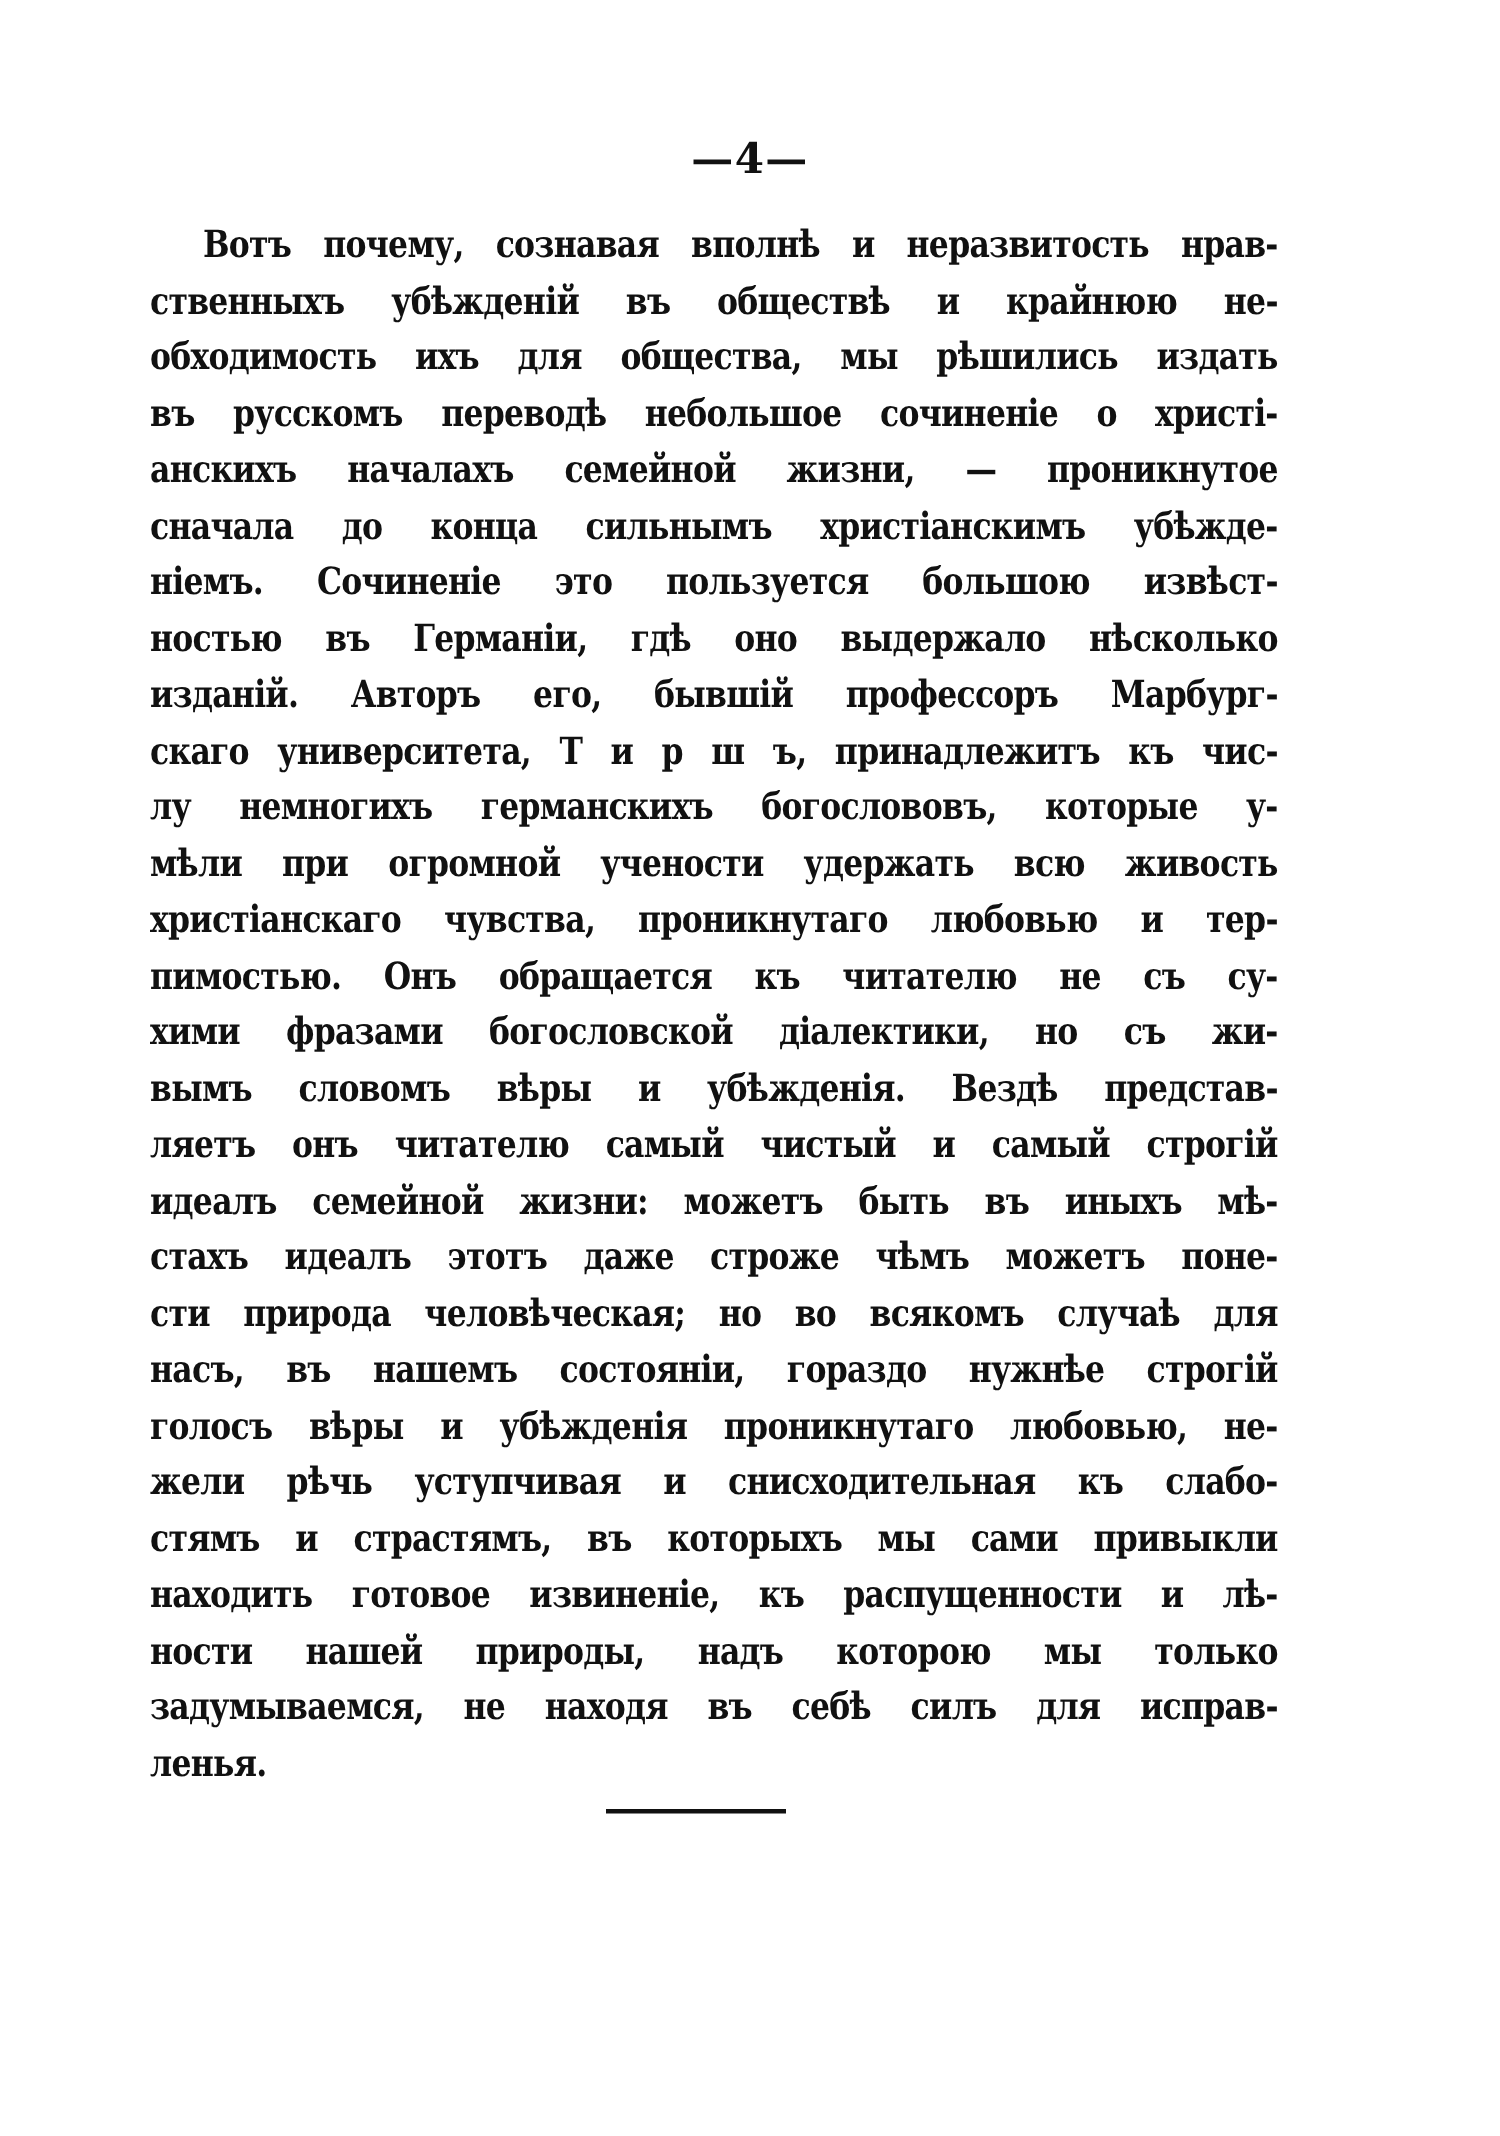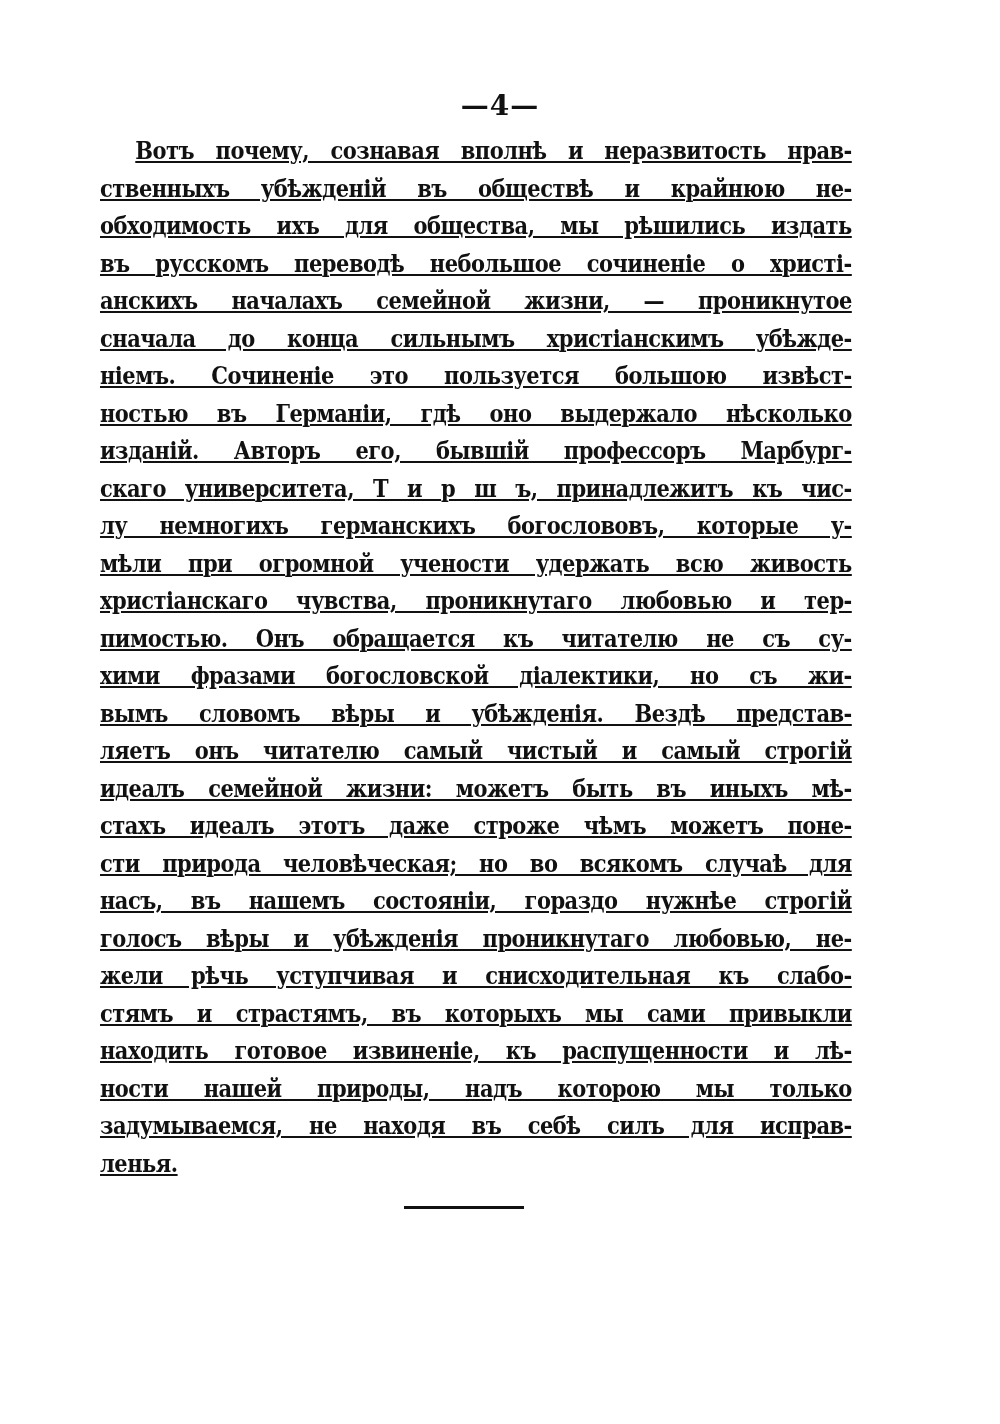--- a/index.html
+++ b/index.html
@@ -31,23 +31,22 @@
       font-family: "DejaVu Serif", serif;
       font-weight: bold;
       font-size: 28px;
       line-height: 40px;
       letter-spacing: 1px;
       color: #111;
     }
     .body-text {
       position: absolute;
       left: 100px;
-      top: 132px;
+      top: 144px;
       width: 752px;
-      text-decoration: underline;
     }
     .line {
       display: block;
       height: 37.5px;
       line-height: 37.5px;
       font-family: "DejaVu Serif", serif;
       font-weight: bold;
       font-size: 25px;
       white-space: nowrap;
       text-align: justify;

